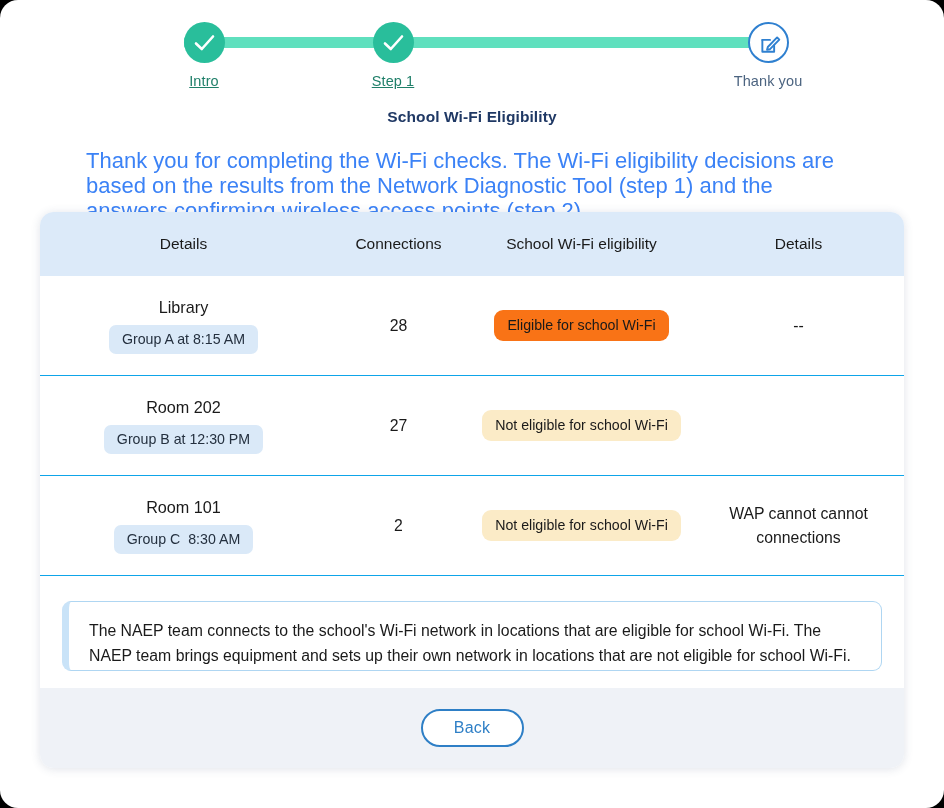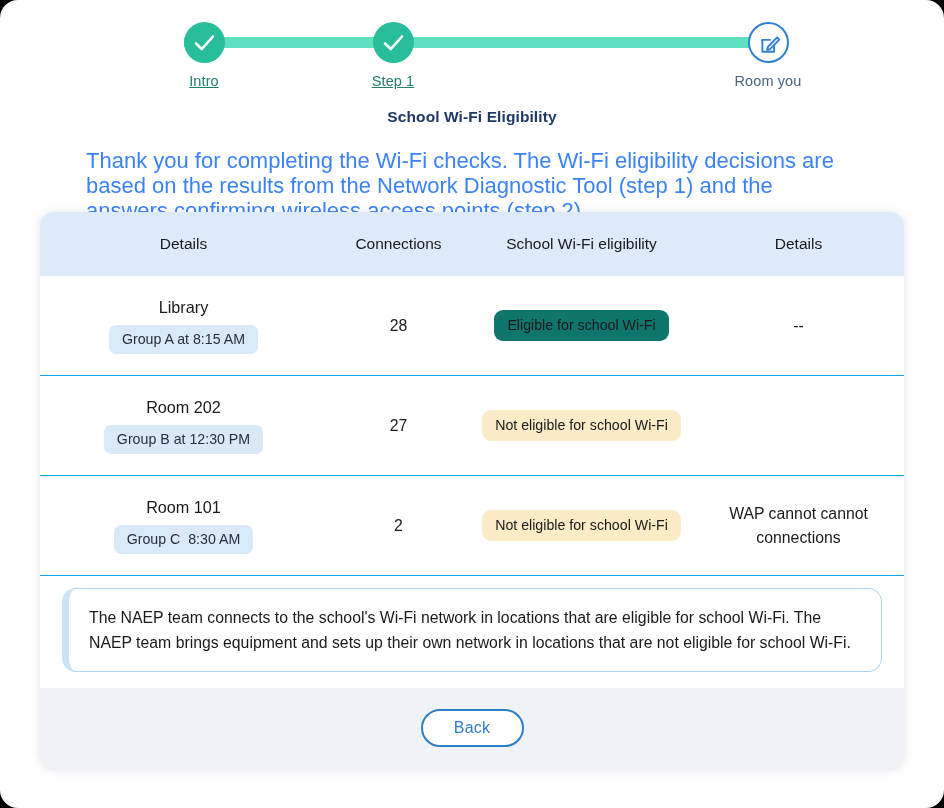--- a/index.html
+++ b/index.html
@@ -155,31 +155,31 @@
     white-space: pre;
   }
   .badge {
     display: inline-block;
     font-size: 14.2px;
     padding: 7px 13px 8px;
     border-radius: 9px;
     color: #1A1A1A;
     white-space: nowrap;
   }
-  .badge.eligible { background: #0f766e; }
+  .badge.eligible { background: #f97316; }
   .badge.not-eligible { background: #FBEBC7; }
   .details-text { font-size: 15.8px; line-height: 24px; color: #1A1A1A; }
 
   
   .infobox {
-    margin: 12px 22px 0 22px;
+    margin: 25px 22px 0 22px;
     border: 1px solid #AFD6F2;
     border-left: 7px solid #C9E3F8;
-    border-radius: 14px;
-    padding: 16px 20px 16px 20px;
+    border-radius: 9px;
+    padding: 16px 20px 2px 20px;
     background: #ffffff;
     box-sizing: border-box;
   }
   .infobox p {
     margin: 0;
     font-size: 15.8px;
     line-height: 25px;
     color: #1A1A1A;
   }
 
@@ -236,21 +236,21 @@
 
 
     <div class="step" style="left:584px;">
       <span class="step-dot current">
         <svg class="pencil-svg" width="23" height="23" viewBox="0 0 24 24">
           <path d="M3.5 7.2 v12.3 h12.3 V13" fill="none" stroke="#2F80D0" stroke-width="2" stroke-linecap="round" stroke-linejoin="round"></path>
           <path d="M3.5 7.2 h8" fill="none" stroke="#2F80D0" stroke-width="2" stroke-linecap="round"></path>
           <path d="M9.2 14.6 L18.9 4.6 L21.2 6.9 L11.5 16.9 L8.4 17.6 Z" fill="none" stroke="#2F80D0" stroke-width="2" stroke-linejoin="round"></path>
         </svg>
       </span>
-      <div class="step-label current">Room you</div>
+      <div class="step-label current">Thank you</div>
     </div>
   </div>
 
   <div class="page-title">School Wi-Fi Eligibility</div>
 
   <div class="intro">Thank you for completing the Wi-Fi checks. The Wi-Fi eligibility decisions are based on the results from the Network Diagnostic Tool (step 1) and the answers confirming wireless access points (step 2).</div>
 
   <div class="card">
 
     <div class="thead">

